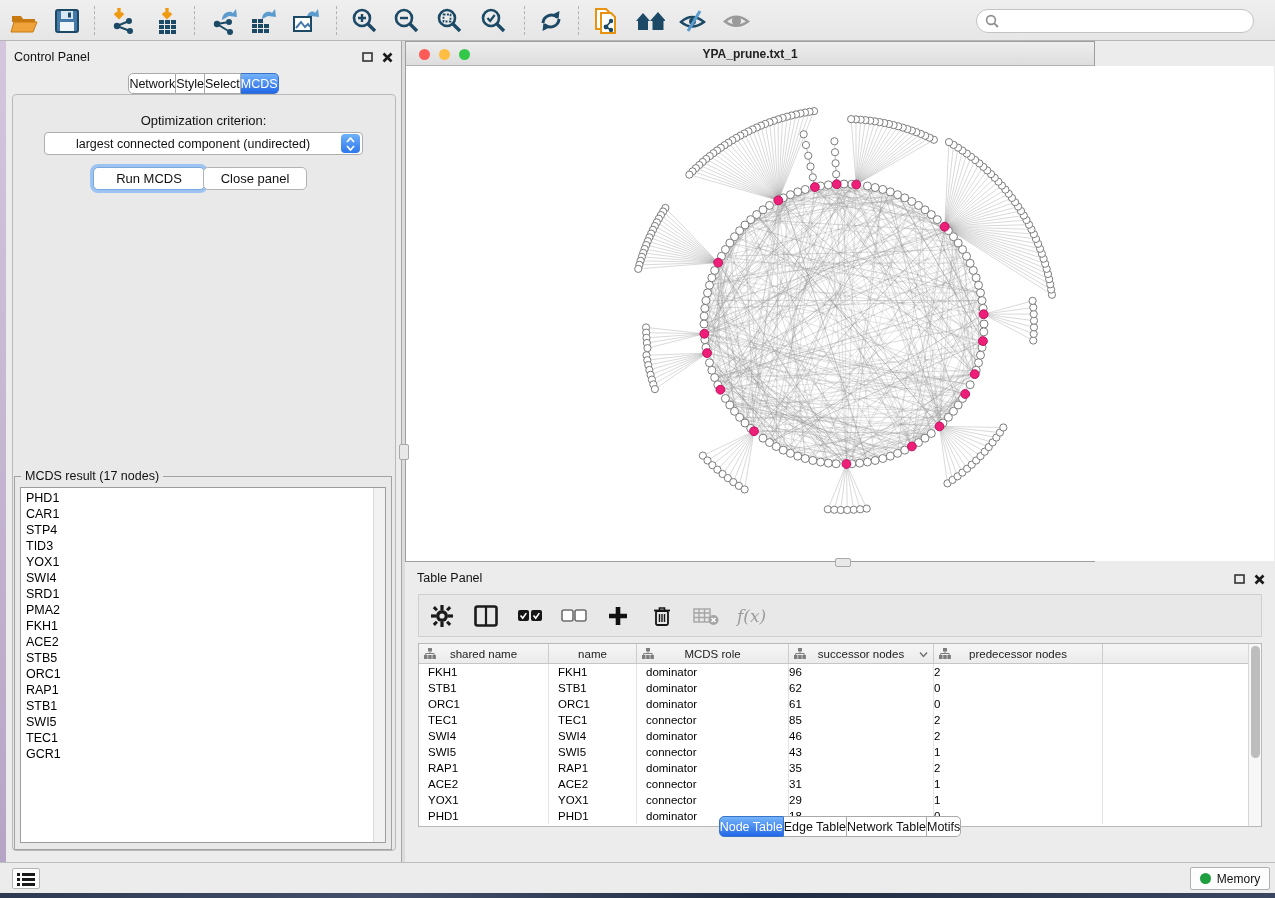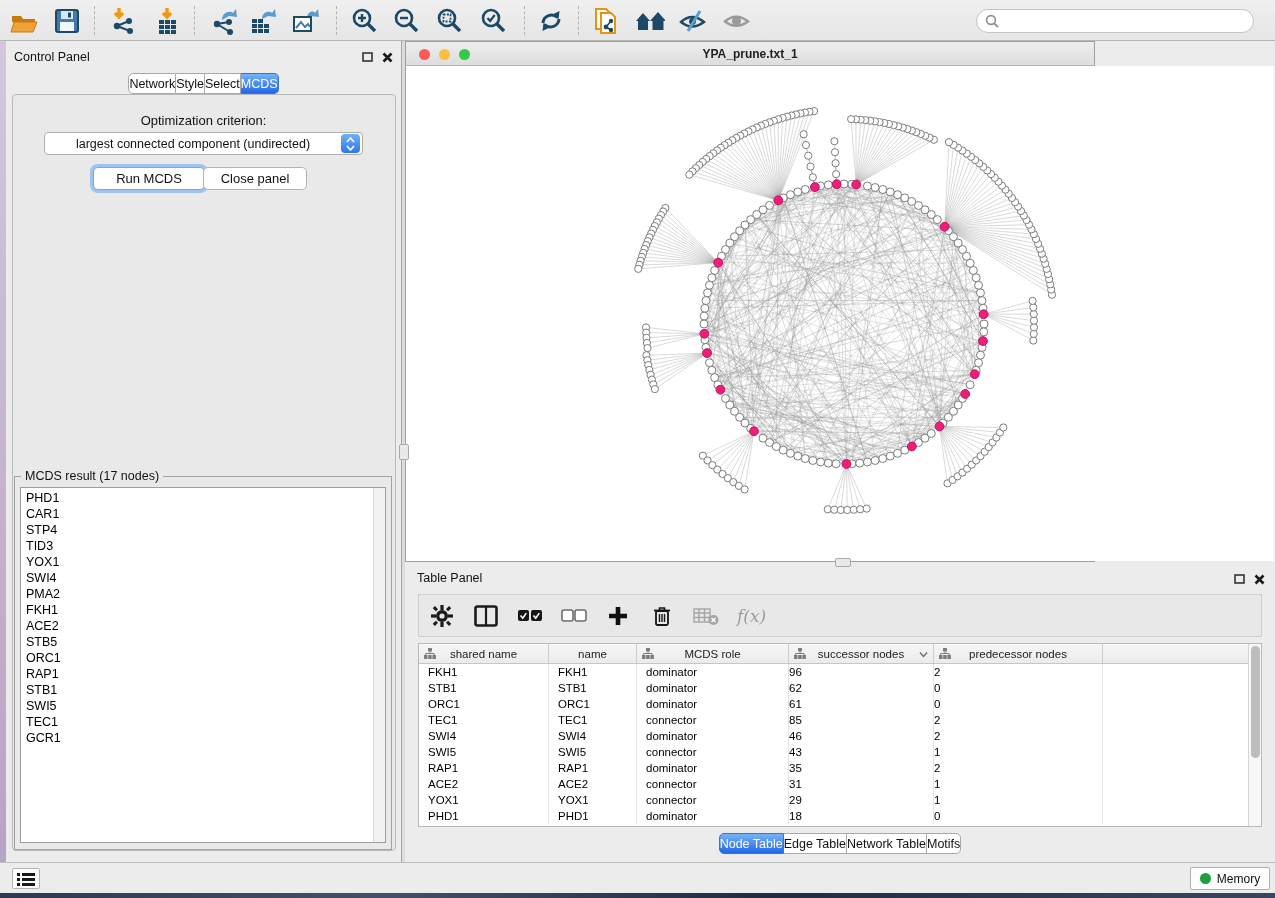--- a/index.html
+++ b/index.html
@@ -105,21 +105,21 @@
   .th .sortglyph { position:absolute; right:5px; top:7px; }
   .tr { display:flex; height:16px; }
   .td { font-size:11.5px; color:#000; line-height:16px; white-space:nowrap;
     border-right:1px solid #e4e4e4; }
   .td.left { padding-left:9px; text-align:left; }
   .td.right { padding-right:3px; text-align:left; }
   #tbody-scroll { position:absolute; right:0; top:0; bottom:0; width:13px;
     background:#f7f7f7; border-left:1px solid #d6d6d6; }
   #tbody-thumb { position:absolute; left:1.5px; top:2px; width:9px; height:112px;
     background:#bdbdbd; border-radius:5px; }
-  #tp-tabs { position:absolute; left:0; top:268px; width:100%; display:flex; justify-content:center; }
+  #tp-tabs { position:absolute; left:0; top:251px; width:100%; display:flex; justify-content:center; }
 
   
   #status-bar { position:absolute; left:0; top:862px; width:1275px; height:31px;
     background:#ececec; border-top:1px solid #bdbdbd; }
   #list-btn { position:absolute; left:12px; top:5px; width:28px; height:21px;
     background:#fdfdfd; border:1px solid #b4b4b4; border-radius:2px;
     display:flex; align-items:center; justify-content:center; }
   #memory-btn { position:absolute; left:1190px; top:4px; width:80px; height:23px;
     background:#fdfdfd; border:1px solid #b0b0b0; border-radius:2px;
     display:flex; align-items:center; justify-content:center; gap:6px;
@@ -322,20 +322,21 @@
   <div id="mcds-group">
     <span id="mcds-legend">MCDS result (17 nodes)</span>
     <div id="mcds-list">
       <div id="mcds-items">
           <div class="list-item">PHD1</div>
           <div class="list-item">CAR1</div>
           <div class="list-item">STP4</div>
           <div class="list-item">TID3</div>
           <div class="list-item">YOX1</div>
           <div class="list-item">SWI4</div>
+          <div class="list-item">SRD1</div>
           <div class="list-item">PMA2</div>
           <div class="list-item">FKH1</div>
           <div class="list-item">ACE2</div>
           <div class="list-item">STB5</div>
           <div class="list-item">ORC1</div>
           <div class="list-item">RAP1</div>
           <div class="list-item">STB1</div>
           <div class="list-item">SWI5</div>
           <div class="list-item">TEC1</div>
           <div class="list-item">GCR1</div>

